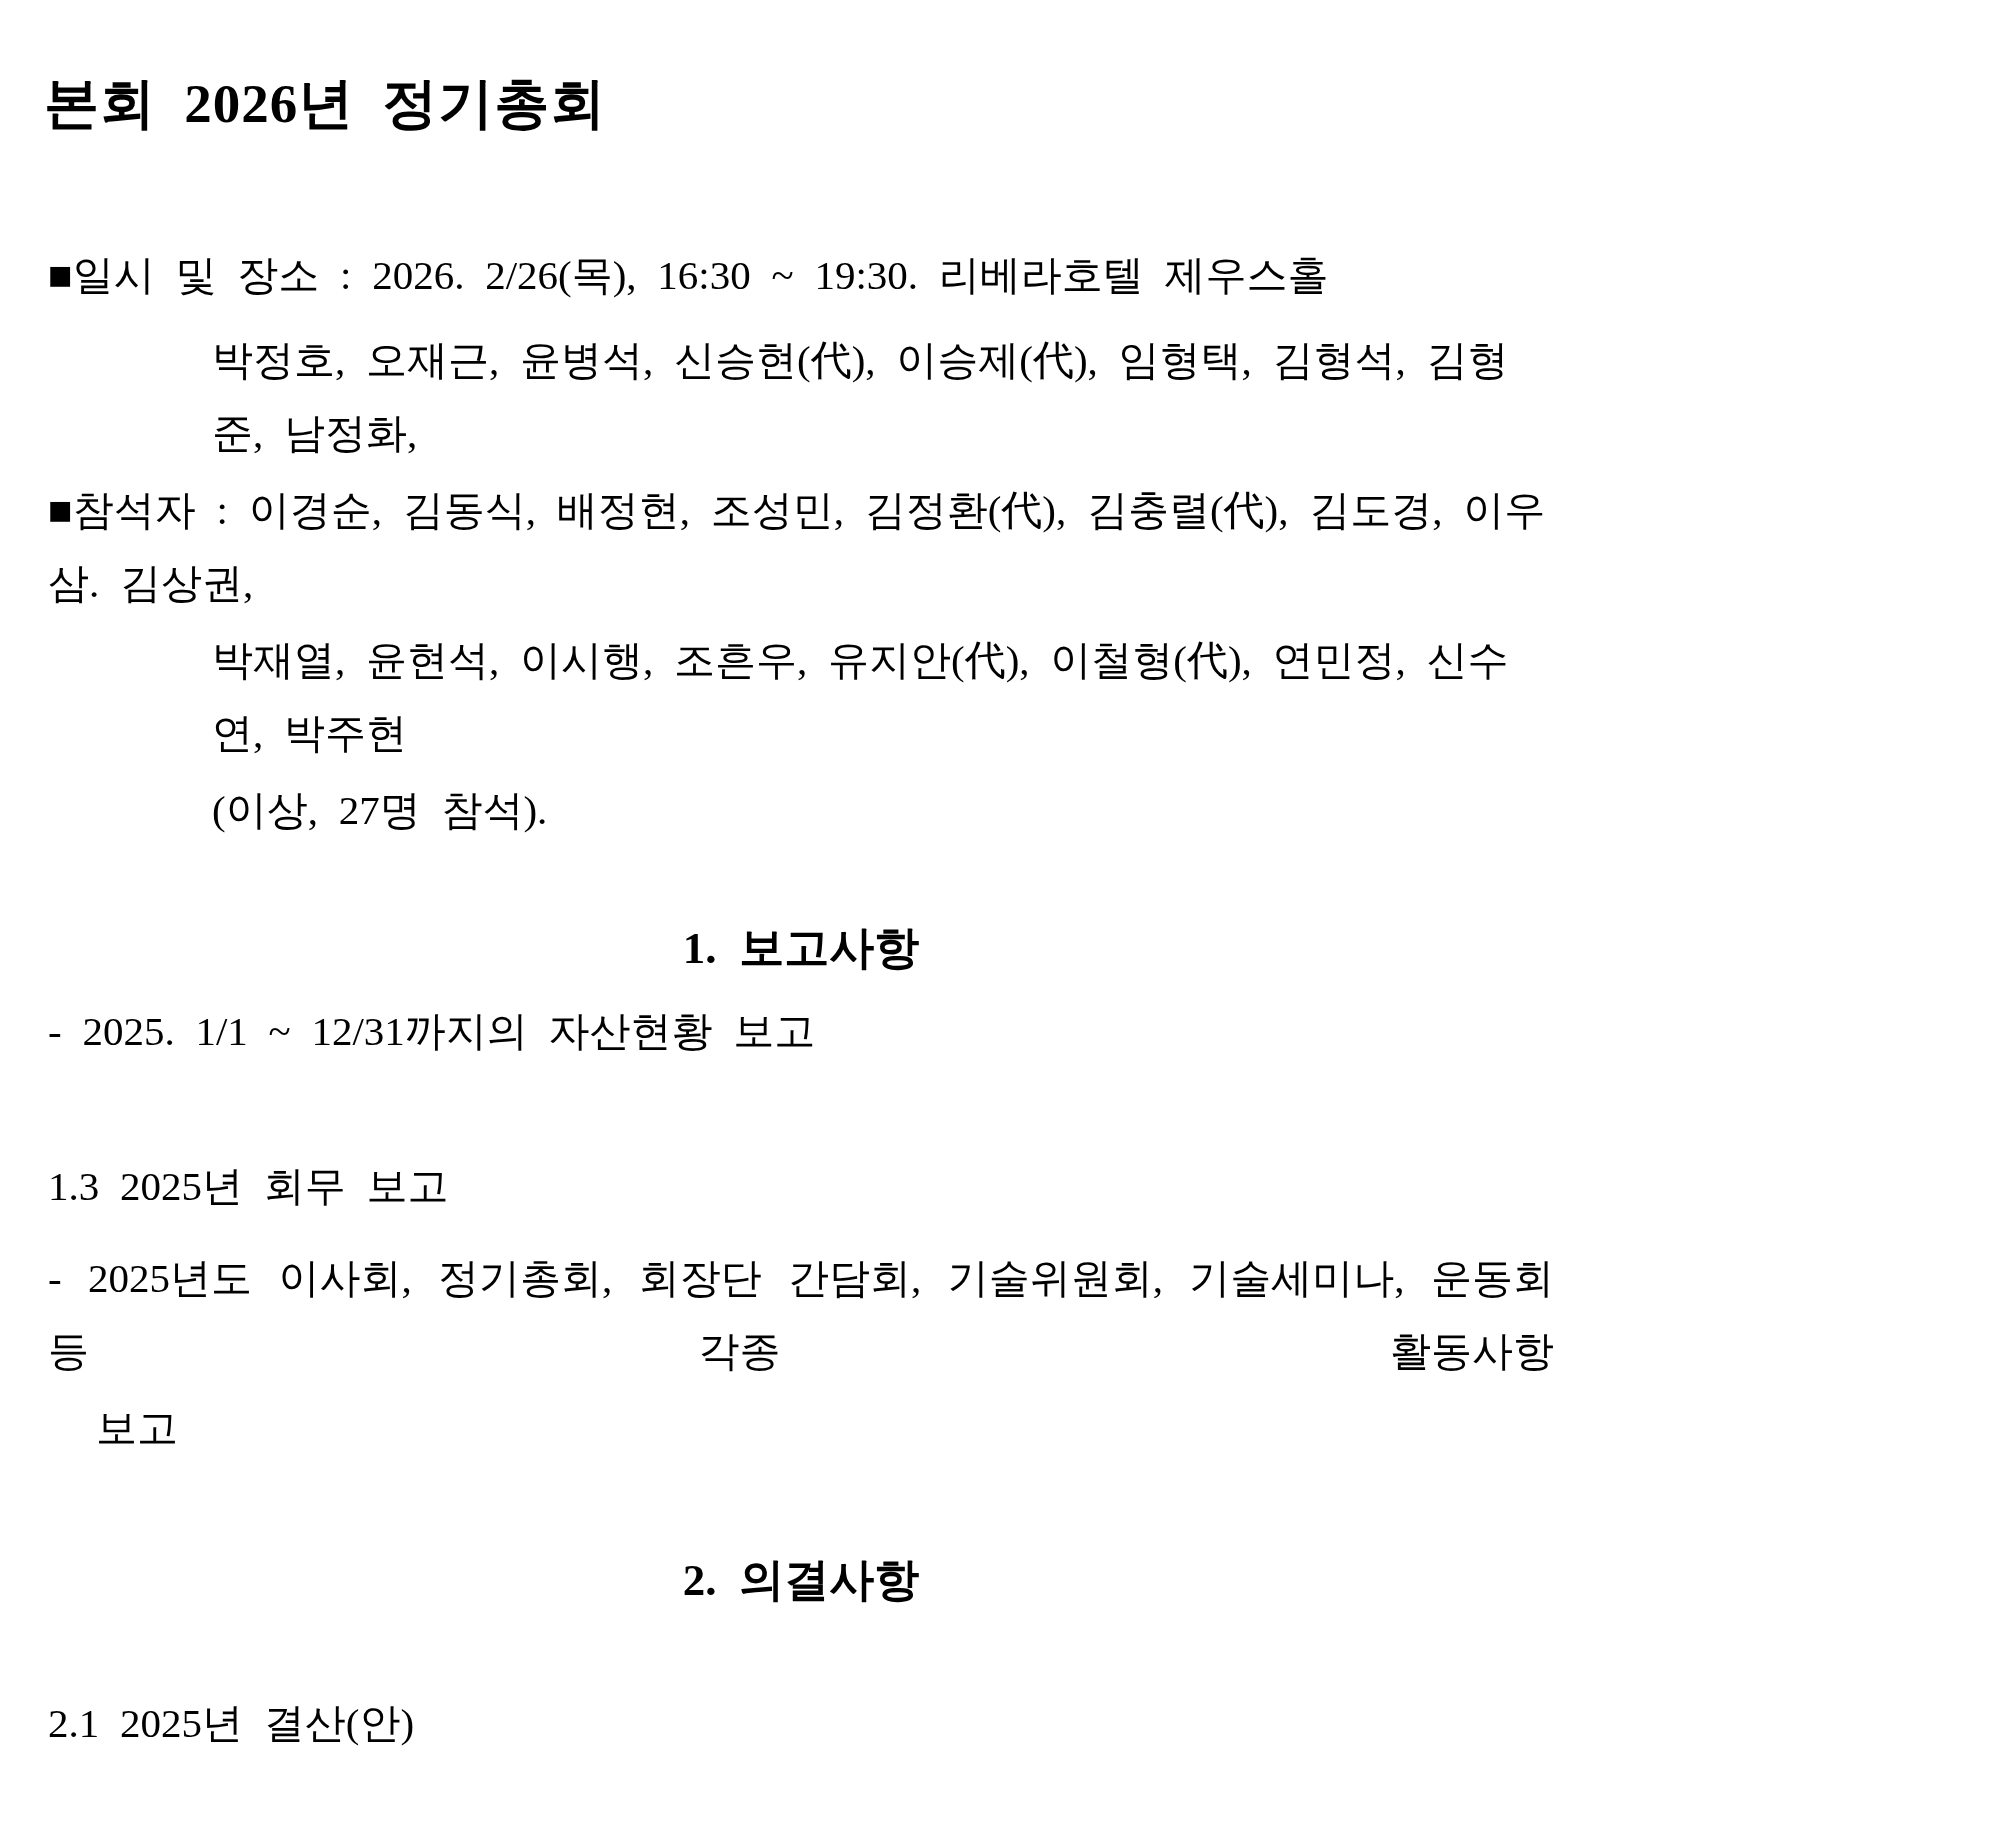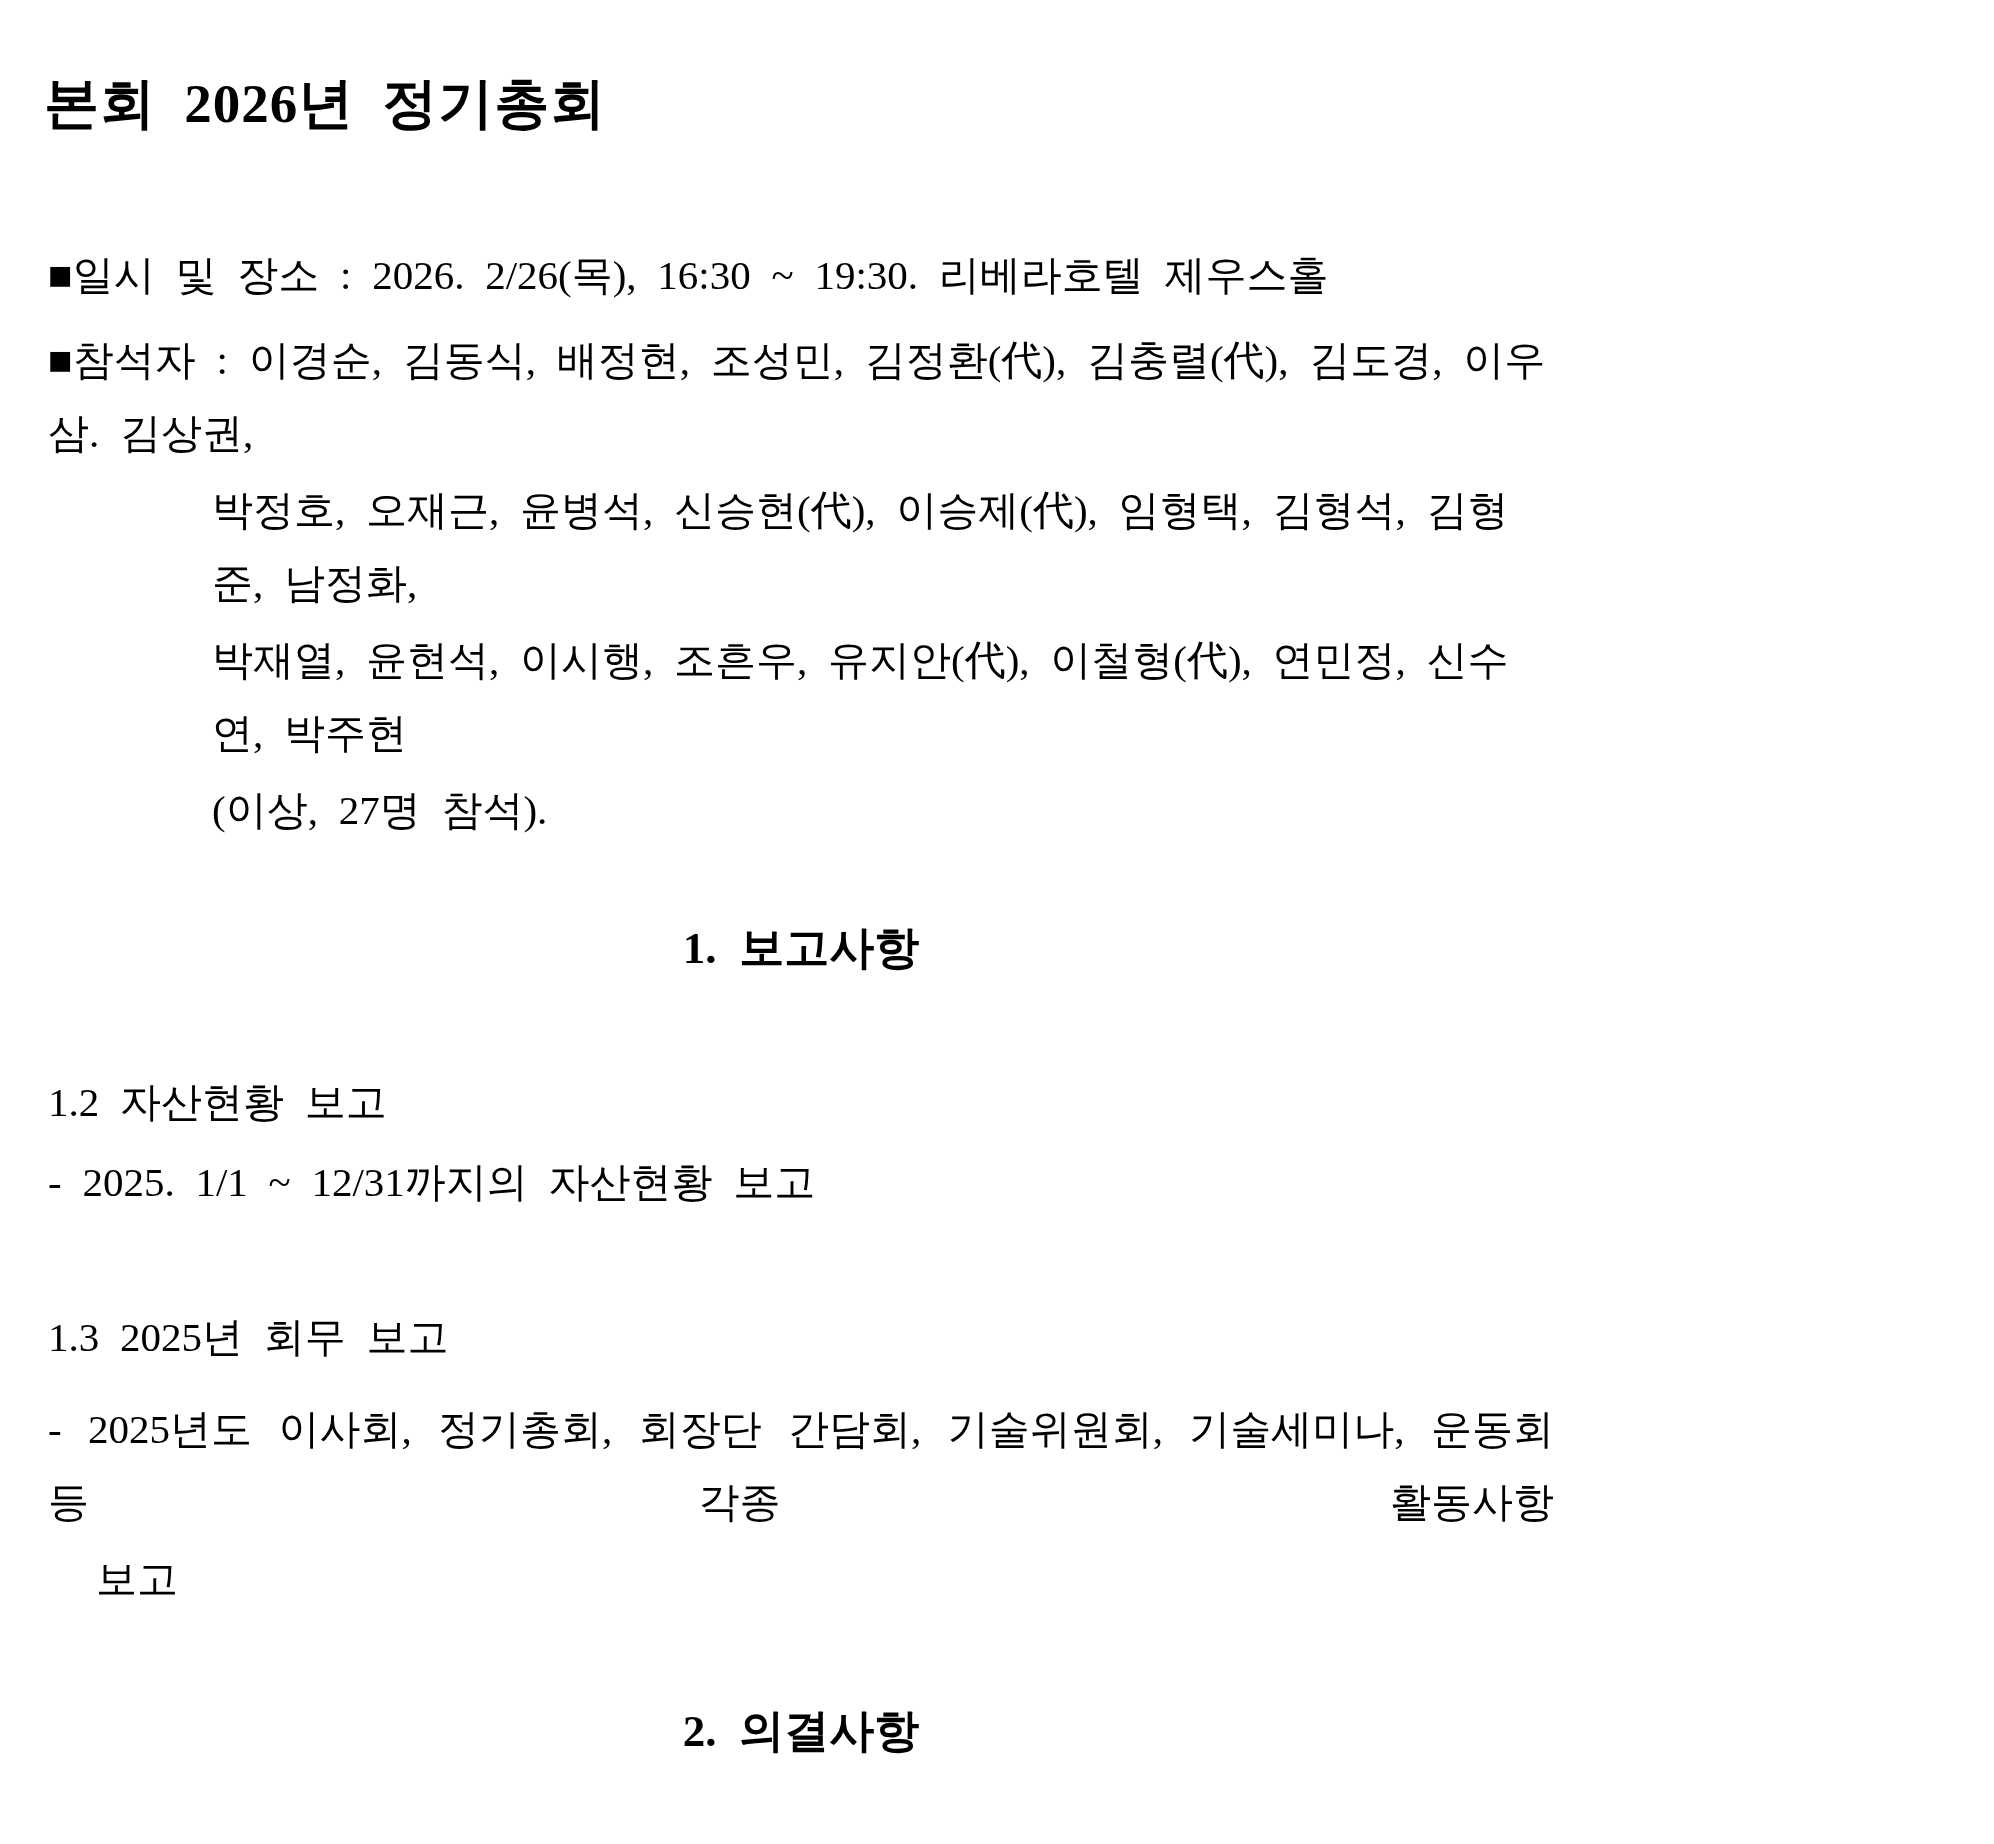--- a/index.html
+++ b/index.html
@@ -66,30 +66,29 @@
 </head>
 <body>
 
 <div class="page">
 
   <h1 class="doc-title">본회 2026년 정기총회</h1>
 
   <p class="body-text meta-line">■일시 및 장소 : 2026. 2/26(목), 16:30 ~ 19:30. 리베라호텔 제우스홀</p>
 
   <div class="attendees">
+    <p class="body-text att-cont">박정호, 오재근, 윤병석, 신승현(代), 이승제(代), 임형택, 김형석, 김형준, 남정화,</p>
     <p class="body-text">■참석자 : 이경순, 김동식, 배정현, 조성민, 김정환(代), 김충렬(代), 김도경, 이우삼. 김상권,</p>
-    <p class="body-text att-cont">박정호, 오재근, 윤병석, 신승현(代), 이승제(代), 임형택, 김형석, 김형준, 남정화,</p>
     <p class="body-text att-cont">박재열, 윤현석, 이시행, 조흔우, 유지안(代), 이철형(代), 연민정, 신수연, 박주현</p>
     <p class="body-text att-cont">(이상, 27명 참석).</p>
   </div>
 
   <h2 class="section-heading heading-1">1. 보고사항</h2>
 
 
-  <p class="body-text item-1-2">1.2 자산현황 보고</p>
   <p class="body-text detail-1-2">- 2025. 1/1 ~ 12/31까지의 자산현황 보고</p>
 
   <p class="body-text item-1-3">1.3 2025년 회무 보고</p>
   <p class="body-text detail-1-3">- 2025년도 이사회, 정기총회, 회장단 간담회, 기술위원회, 기술세미나, 운동회 등 각종 활동사항</p>
   <p class="body-text detail-1-3-cont">보고</p>
 
   <h2 class="section-heading heading-2">2. 의결사항</h2>
 
   <p class="body-text item-2-1">2.1 2025년 결산(안)</p>
 

